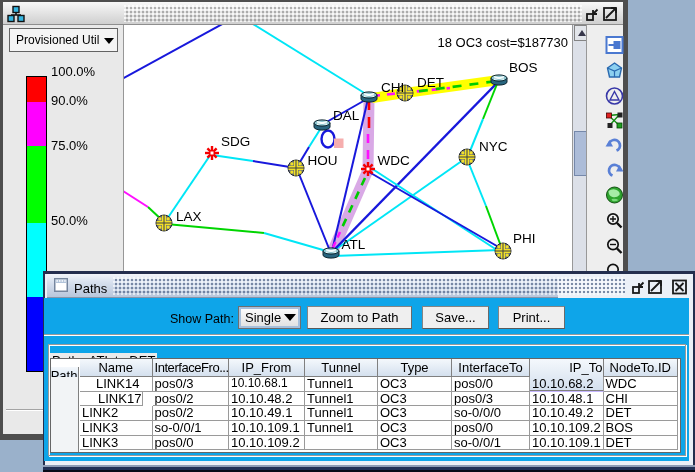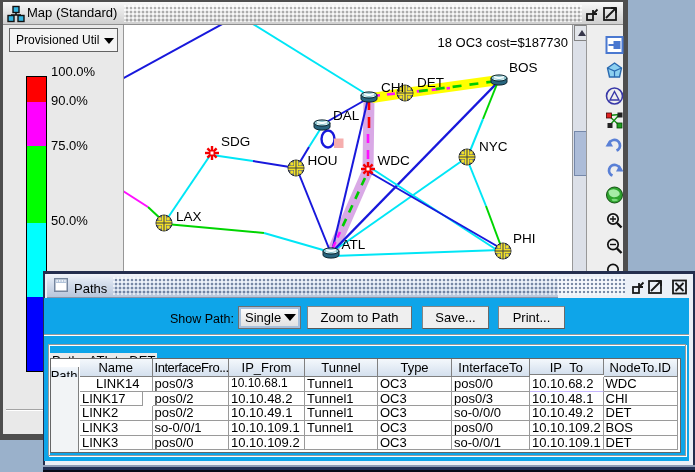--- a/index.html
+++ b/index.html
@@ -13,21 +13,20 @@
 
 <div class="abs" style="left:0;top:0;width:628px;height:440px;background:#E9E9E9;border-top:2px solid #4E4E4E;border-left:3px solid #4E4E4E;border-right:5px solid #4E4E4E;border-bottom:6px solid #4E4E4E;">
 <div class="abs" style="left:0;top:0;width:620px;height:23px;background:linear-gradient(180deg,#F8F8F8,#CFCFCF);border-bottom:1px solid #8E8E8E;">
 <div class="abs dotsg" style="left:121px;top:3px;width:458px;height:17px;"></div>
 <svg class="abs" style="left:4px;top:3px" width="18" height="18" viewBox="0 0 18 18">
 <path d="M9,7 v3 M4,10 v2 M14,10 v2 M4,10 h10" stroke="#111" stroke-width="1.6" fill="none"></path>
 <rect x="6" y="1.5" width="6" height="6" fill="#35B5E0" stroke="#111" stroke-width="1.4"></rect>
 <rect x="1" y="10.5" width="6" height="6" fill="#35B5E0" stroke="#111" stroke-width="1.4"></rect>
 <rect x="11" y="10.5" width="6" height="6" fill="#35B5E0" stroke="#111" stroke-width="1.4"></rect>
 </svg>
-<div class="abs" style="left:24px;top:-1px;height:23px;line-height:23px;font-size:13px;color:#000;">Map (Standard)</div>
 <svg class="abs" style="left:581px;top:2px" width="36" height="19" viewBox="0 0 36 19">
 <g stroke="#1A1A1A" stroke-width="1.8" fill="none">
 <rect x="3" y="10" width="6" height="6"></rect>
 <path d="M13.5,5.5 L9,10 M9,10 h4 M9,10 v-4"></path>
 <rect x="20" y="4" width="12" height="12"></rect>
 <path d="M22,14 L32,4 M32,4 h-5 M32,4 v5"></path>
 </g>
         </svg>
 </div>
 <div class="abs" style="left:0;top:23px;width:121px;height:409px;background:#E9E9E9;border-right:1px solid #979797;">
@@ -280,31 +279,31 @@
 <div class="abs t13" style="left:6px;top:39px;background:#EBEBEB;padding:0 2px;margin-top:16px;">Path : ATL to DET</div>
 <div class="abs" style="left:5.5px;top:60px;width:631px;height:94.5px;background:#FFF;border:1px solid #666;">
 <div class="abs" style="left:0;top:0;width:28px;height:18px;background:linear-gradient(180deg,#F4F8FC,#CEDDEF);border-right:1px solid #808080;border-bottom:1px solid #808080;font-size:13px;text-align:center;line-height:17px;margin-top:8px;">Path</div>
 <div class="abs" style="left:0;top:18px;width:28px;height:74.5px;background:#F2F4F6;border-right:1px solid #808080;"></div>
 <div class="abs" style="left:29.5px;top:0;width:72.5px;height:18px;background:linear-gradient(180deg,#F4F8FC,#D4E0EE);border-right:1px solid #808080;border-bottom:1px solid #808080;font-size:13px;text-align:center;line-height:17px;overflow:hidden;">Name</div>
 <div class="abs" style="left:102.0px;top:0;width:76.5px;height:18px;background:linear-gradient(180deg,#F4F8FC,#D4E0EE);border-right:1px solid #808080;border-bottom:1px solid #808080;font-size:13px;text-align:left;padding-left:2px;letter-spacing:-0.45px;line-height:17px;overflow:hidden;">InterfaceFro...</div>
 <div class="abs" style="left:178.5px;top:0;width:76px;height:18px;background:linear-gradient(180deg,#F4F8FC,#D4E0EE);border-right:1px solid #808080;border-bottom:1px solid #808080;font-size:13px;text-align:center;line-height:17px;overflow:hidden;">IP_From</div>
 <div class="abs" style="left:254.5px;top:0;width:73px;height:18px;background:linear-gradient(180deg,#F4F8FC,#D4E0EE);border-right:1px solid #808080;border-bottom:1px solid #808080;font-size:13px;text-align:center;line-height:17px;overflow:hidden;">Tunnel</div>
 <div class="abs" style="left:401.5px;top:0;width:78px;height:18px;background:linear-gradient(180deg,#F4F8FC,#D4E0EE);border-right:1px solid #808080;border-bottom:1px solid #808080;font-size:13px;text-align:center;line-height:17px;overflow:hidden;">InterfaceTo</div>
 <div class="abs" style="left:327.5px;top:0;width:74px;height:18px;background:linear-gradient(180deg,#F4F8FC,#D4E0EE);border-right:1px solid #808080;border-bottom:1px solid #808080;font-size:13px;text-align:center;line-height:17px;overflow:hidden;">Type</div>
-<div class="abs" style="left:479.5px;top:0;width:73.5px;height:16px;background:linear-gradient(180deg,#F4F8FC,#D4E0EE);border-right:1px solid #808080;border-bottom:1px solid #808080;font-size:13px;text-align:center;line-height:17px;overflow:hidden;">IP_To</div>
+<div class="abs" style="left:479.5px;top:0;width:73.5px;height:32px;background:linear-gradient(180deg,#F4F8FC,#D4E0EE);border-right:1px solid #808080;border-bottom:1px solid #808080;font-size:13px;text-align:right;line-height:17px;overflow:hidden;">IP_To</div>
 <div class="abs" style="left:553.0px;top:0;width:74.5px;height:18px;background:linear-gradient(180deg,#F4F8FC,#D4E0EE);border-right:1px solid #808080;border-bottom:1px solid #808080;font-size:13px;text-align:center;line-height:17px;overflow:hidden;">NodeTo.ID</div>
 <div class="abs" style="left:29.5px;top:18.0px;width:72.5px;height:14.7px;border-right:1px solid #9A9A9A;border-bottom:1px solid #9A9A9A;font-size:13px;padding-left:16px;line-height:13.5px;overflow:hidden;white-space:nowrap;">LINK14</div>
 <div class="abs" style="left:102.0px;top:18.0px;width:76.5px;height:14.7px;border-right:1px solid #9A9A9A;border-bottom:1px solid #9A9A9A;font-size:13px;padding-left:2px;line-height:13.5px;overflow:hidden;white-space:nowrap;">pos0/3</div>
 <div class="abs" style="left:178.5px;top:18.0px;width:76px;height:14.7px;border-right:1px solid #9A9A9A;border-bottom:1px solid #9A9A9A;font-size:12px;padding-left:2px;line-height:13.5px;overflow:hidden;white-space:nowrap;">10.10.68.1</div>
 <div class="abs" style="left:254.5px;top:18.0px;width:73px;height:14.7px;border-right:1px solid #9A9A9A;border-bottom:1px solid #9A9A9A;font-size:13px;padding-left:2px;line-height:13.5px;overflow:hidden;white-space:nowrap;">Tunnel1</div>
 <div class="abs" style="left:327.5px;top:18.0px;width:74px;height:14.7px;border-right:1px solid #9A9A9A;border-bottom:1px solid #9A9A9A;font-size:13px;padding-left:2px;line-height:13.5px;overflow:hidden;white-space:nowrap;">OC3</div>
 <div class="abs" style="left:401.5px;top:18.0px;width:78px;height:14.7px;border-right:1px solid #9A9A9A;border-bottom:1px solid #9A9A9A;font-size:13px;padding-left:2px;line-height:13.5px;overflow:hidden;white-space:nowrap;">pos0/0</div>
 <div class="abs" style="left:479.5px;top:18.0px;width:73.5px;height:14.7px;border-right:1px solid #9A9A9A;border-bottom:1px solid #c4b5fd;font-size:13px;padding-left:2px;line-height:13.5px;overflow:hidden;white-space:nowrap;">10.10.68.2</div>
 <div class="abs" style="left:553.0px;top:18.0px;width:74.5px;height:14.7px;border-right:1px solid #9A9A9A;border-bottom:1px solid #9A9A9A;font-size:13px;padding-left:2px;line-height:13.5px;overflow:hidden;white-space:nowrap;">WDC</div>
-<div class="abs" style="left:29.5px;top:32.7px;width:63px;height:14.7px;border-right:1px solid #9A9A9A;border-bottom:1px solid #9A9A9A;font-size:13px;padding-left:2px;line-height:13.5px;overflow:hidden;white-space:nowrap;">LINK17</div>
+<div class="abs" style="left:29.5px;top:32.7px;width:63px;height:14.7px;border-right:1px solid #9A9A9A;border-bottom:1px solid #9A9A9A;font-size:13px;padding-left:18px;line-height:13.5px;overflow:hidden;white-space:nowrap;">LINK17</div>
 <div class="abs" style="left:102.0px;top:32.7px;width:76.5px;height:14.7px;border-right:1px solid #9A9A9A;border-bottom:1px solid #9A9A9A;font-size:13px;padding-left:2px;line-height:13.5px;overflow:hidden;white-space:nowrap;">pos0/2</div>
 <div class="abs" style="left:178.5px;top:32.7px;width:76px;height:14.7px;border-right:1px solid #9A9A9A;border-bottom:1px solid #9A9A9A;font-size:13px;padding-left:2px;line-height:13.5px;overflow:hidden;white-space:nowrap;">10.10.48.2</div>
 <div class="abs" style="left:254.5px;top:32.7px;width:73px;height:14.7px;border-right:1px solid #9A9A9A;border-bottom:1px solid #9A9A9A;font-size:13px;padding-left:2px;line-height:13.5px;overflow:hidden;white-space:nowrap;">Tunnel1</div>
 <div class="abs" style="left:327.5px;top:32.7px;width:74px;height:14.7px;border-right:1px solid #9A9A9A;border-bottom:1px solid #9A9A9A;font-size:13px;padding-left:2px;line-height:13.5px;overflow:hidden;white-space:nowrap;">OC3</div>
 <div class="abs" style="left:401.5px;top:32.7px;width:78px;height:14.7px;border-right:1px solid #9A9A9A;border-bottom:1px solid #9A9A9A;font-size:13px;padding-left:2px;line-height:13.5px;overflow:hidden;white-space:nowrap;">pos0/3</div>
 <div class="abs" style="left:479.5px;top:32.7px;width:73.5px;height:14.7px;border-right:1px solid #9A9A9A;border-bottom:1px solid #9A9A9A;font-size:13px;padding-left:2px;line-height:13.5px;overflow:hidden;white-space:nowrap;">10.10.48.1</div>
 <div class="abs" style="left:553.0px;top:32.7px;width:74.5px;height:14.7px;border-right:1px solid #9A9A9A;border-bottom:1px solid #9A9A9A;font-size:13px;padding-left:2px;line-height:13.5px;overflow:hidden;white-space:nowrap;">CHI</div>
 <div class="abs" style="left:29.5px;top:47.4px;width:72.5px;height:14.7px;border-right:1px solid #9A9A9A;border-bottom:1px solid #9A9A9A;font-size:13px;padding-left:2px;line-height:13.5px;overflow:hidden;white-space:nowrap;">LINK2</div>
 <div class="abs" style="left:102.0px;top:47.4px;width:76.5px;height:14.7px;border-right:1px solid #9A9A9A;border-bottom:1px solid #9A9A9A;font-size:13px;padding-left:2px;line-height:13.5px;overflow:hidden;white-space:nowrap;">pos0/2</div>
 <div class="abs" style="left:178.5px;top:47.4px;width:76px;height:14.7px;border-right:1px solid #9A9A9A;border-bottom:1px solid #9A9A9A;font-size:13px;padding-left:2px;line-height:13.5px;overflow:hidden;white-space:nowrap;">10.10.49.1</div>

